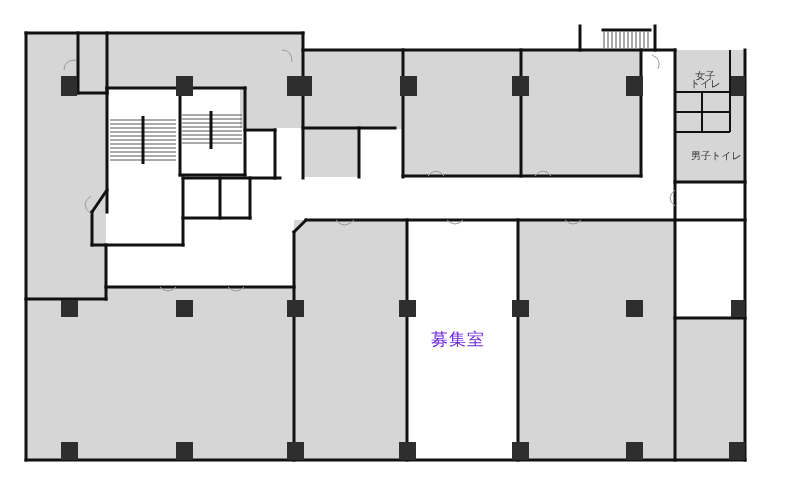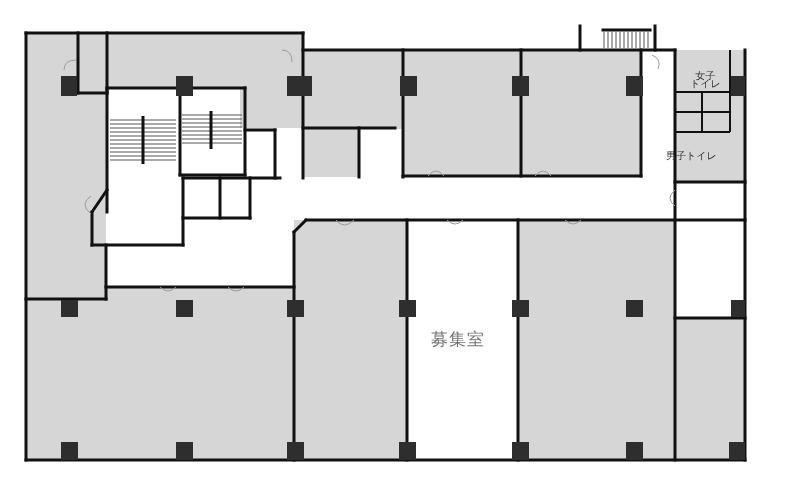--- a/index.html
+++ b/index.html
@@ -1,18 +1,18 @@
 <!DOCTYPE html>
 <html><head>
 <meta charset="utf-8">
 <style>
   html,body{margin:0;padding:0;background:#ffffff;}
   body{width:787px;height:493px;overflow:hidden;position:relative;font-family:"DejaVu Sans",sans-serif;}
   #plan{position:absolute;left:0;top:0;width:787px;height:493px;}
-  .label{position:absolute;font-family:"DejaVu Sans",sans-serif;color:#737373;white-space:nowrap;}
+  .label{position:absolute;font-family:"DejaVu Sans",sans-serif;color:#6d28d9;white-space:nowrap;}
   .room-label-main{font-size:17px;letter-spacing:1px;}
   .room-label-small{font-size:10px;color:#333;line-height:8px;text-align:center;}
   .faint-header{position:absolute;top:0;left:100px;font-size:7px;color:#d4d4d4;letter-spacing:1px;}
 </style>
 </head>
 <body>
 
 <svg id="plan" xmlns="http://www.w3.org/2000/svg" width="787" height="493" viewBox="0 0 787 493">
   <g id="rooms-layer">
       <rect x="26" y="33" width="80" height="266" fill="#d6d6d6"></rect>
@@ -159,13 +159,13 @@
     <path d="M282 50 q10 0 10 12" stroke="#9a9a9a" fill="none"></path>
     <path d="M652 55 q10 4 6 14" stroke="#9a9a9a" fill="none"></path>
   </g>
 </svg>
 
 <div class="faint-header"></div>
 
 <div class="label room-label-main" id="vacancy-label" style="left: 431px; top: 328px;">募集室</div>
 <div class="label room-label-small" style="left:690px;top:72px;"><span style="white-space:pre">女子
 トイレ</span></div>
-<div class="label room-label-small" style="left:666px;top:152px;">男子トイレ</div>
+<div class="label room-label-small" style="left:691px;top:152px;">男子トイレ</div>
 
 </body></html>

